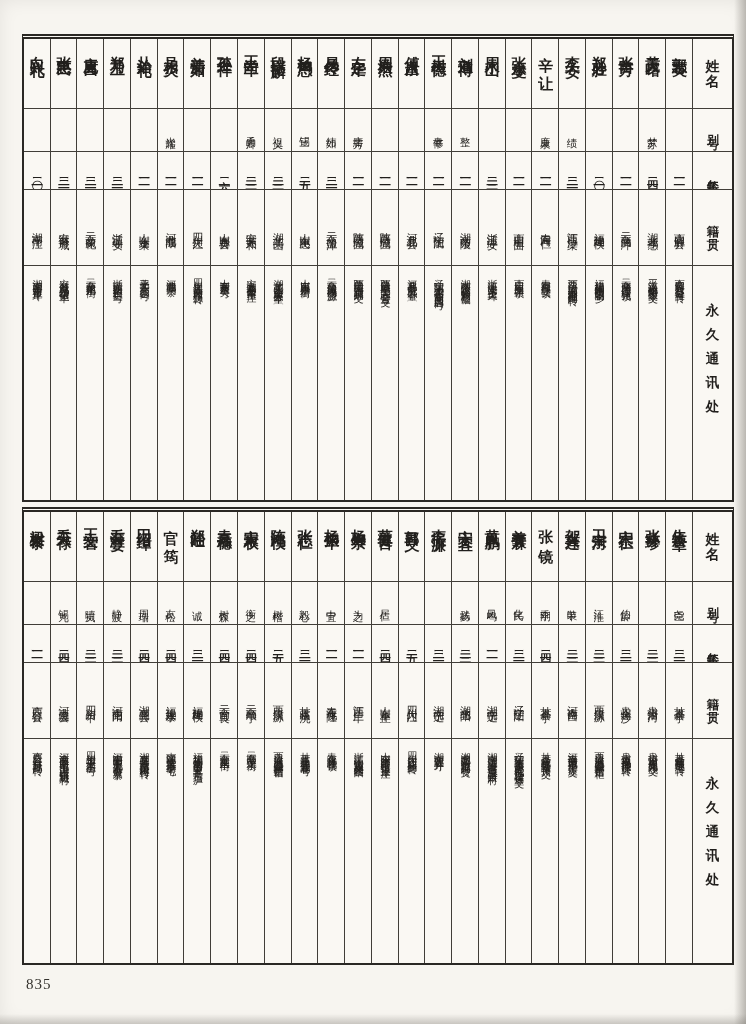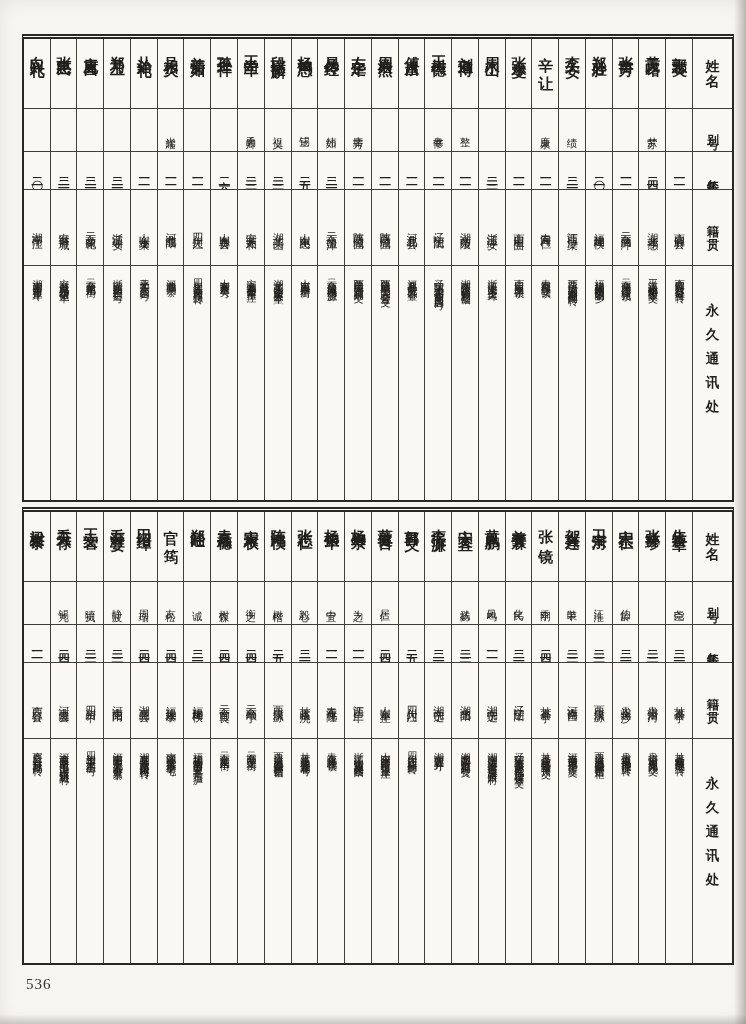--- a/index.html
+++ b/index.html
@@ -1012,14 +1012,14 @@
     <div class="cell r-native">
       <span class="vtext t-native">广西容县</span>
     </div>
     <div class="cell r-address">
       <span class="vtext t-address">广西容县石头圩邮局转</span>
     </div>
   </div>
 </div>
 
   </div>
-  <div class="page-number">536</div>
+  <div class="page-number">835</div>
 </div>
 
 </body></html>

